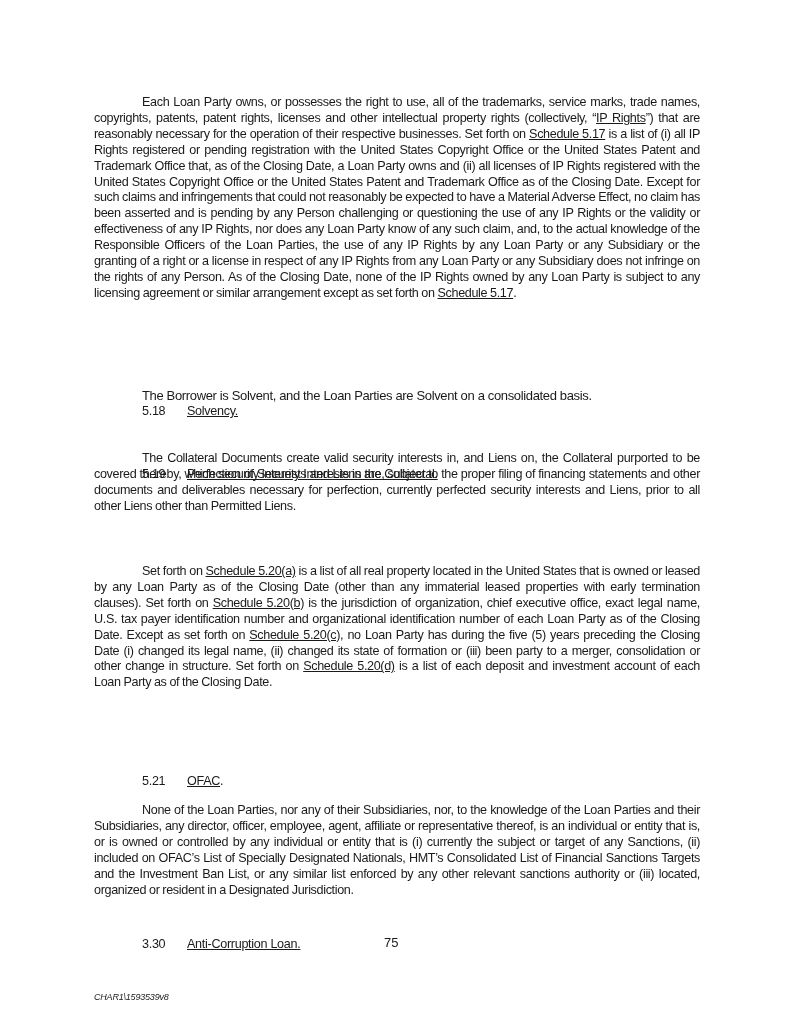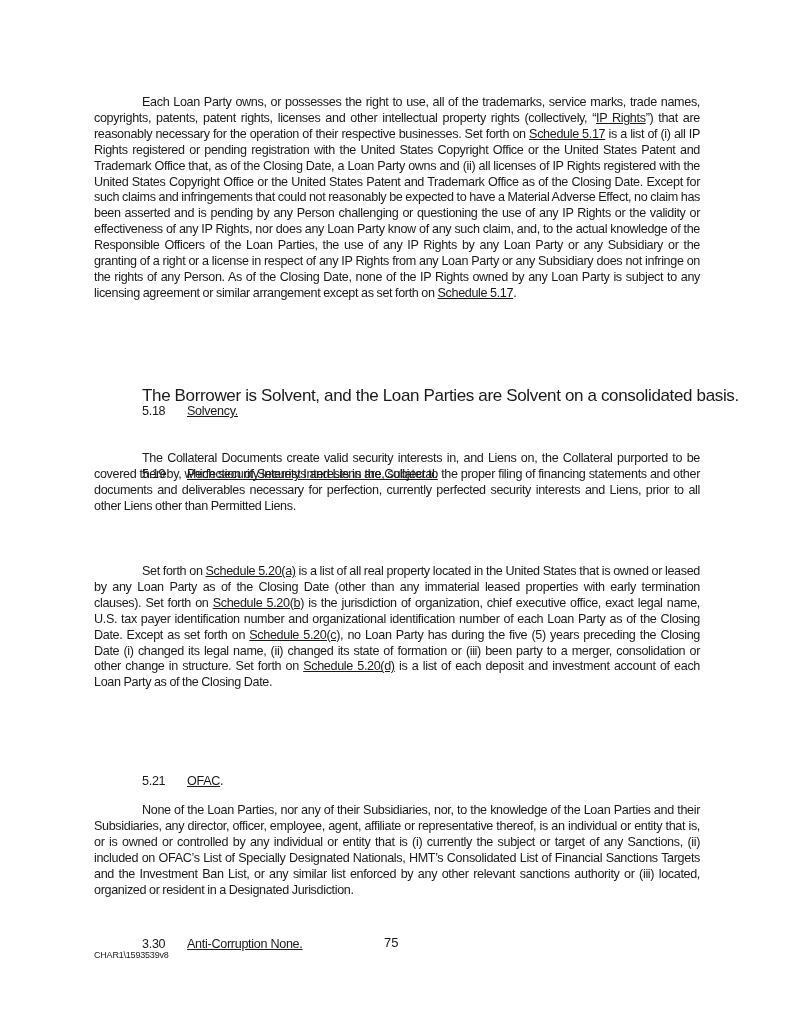--- a/index.html
+++ b/index.html
@@ -16,26 +16,26 @@
   }
   .para .indent { display: inline-block; width: 48px; }
   .heading {
     position: absolute; left: 142px; font-size: 12.6px; line-height: 15px;
     letter-spacing: -0.3px;
     margin-top: 47px;
   }
   .heading .num { display: inline-block; width: 45px; }
   .heading .title { text-decoration: underline; }
   .plain {
-    position: absolute; left: 142px; font-size: 17px; line-height: 15px;
+    position: absolute; left: 142px; font-size: 13px; line-height: 15px;
     letter-spacing: -0.35px;
   }
   u { text-decoration: underline; }
   .page-num { position: absolute; left: 384px; top: 935px; font-size: 13px; }
-  .doc-id { position: absolute; left: 94px; top: 950px; font-size: 9px; letter-spacing: -0.2px; }
+  .doc-id { position: absolute; left: 94px; top: 992px; font-size: 9px; letter-spacing: -0.2px; font-style: italic; }
 </style>
 </head>
 <body>
 
 <div class="page">
 
   <div class="para" style="top:95px;">
     <span class="indent"></span><span>Each Loan Party owns, or possesses the right to use, all of the trademarks, service marks, trade names, copyrights, patents, patent rights, licenses and other intellectual property rights (collectively, “</span><u>IP Rights</u><span>”) that are reasonably necessary for the operation of their respective businesses.  Set forth on </span><u>Schedule 5.17</u><span> is a list of (i) all IP Rights registered or pending registration with the United States Copyright Office or the United States Patent and Trademark Office that, as of the Closing Date, a Loan Party owns and (ii) all licenses of IP Rights registered with the United States Copyright Office or the United States Patent and Trademark Office as of the Closing Date.  Except for such claims and infringements that could not reasonably be expected to have a Material Adverse Effect, no claim has been asserted and is pending by any Person challenging or questioning the use of any IP Rights or the validity or effectiveness of any IP Rights, nor does any Loan Party know of any such claim, and, to the actual knowledge of the Responsible Officers of the Loan Parties, the use of any IP Rights by any Loan Party or any Subsidiary or the granting of a right or a license in respect of any IP Rights from any Loan Party or any Subsidiary does not infringe on the rights of any Person.  As of the Closing Date, none of the IP Rights owned by any Loan Party is subject to any licensing agreement or similar arrangement except as set forth on </span><u>Schedule 5.17</u><span>.</span>
   </div>
 
@@ -56,18 +56,18 @@
   </div>
 
   <div class="heading" style="top:727px;">
     <span class="num">5.21</span><span class="title">OFAC</span><span>.</span>
   </div>
   <div class="para" style="top:803px;">
     <span class="indent"></span><span>None of the Loan Parties, nor any of their Subsidiaries, nor, to the knowledge of the Loan Parties and their Subsidiaries, any director, officer, employee, agent, affiliate or representative thereof, is an individual or entity that is, or is owned or controlled by any individual or entity that is (i) currently the subject or target of any Sanctions, (ii) included on OFAC’s List of Specially Designated Nationals, HMT’s Consolidated List of Financial Sanctions Targets and the Investment Ban List, or any similar list enforced by any other relevant sanctions authority or (iii) located, organized or resident in a Designated Jurisdiction.</span>
   </div>
 
   <div class="heading" style="top:890px;">
-    <span class="num">3.30</span><span class="title">Anti-Corruption None.</span>
+    <span class="num">3.30</span><span class="title">Anti-Corruption Loan.</span>
   </div>
 
   <div class="page-num">75</div>
   <div class="doc-id">CHAR1\1593539v8</div>
 </div>
 
 </body></html>

